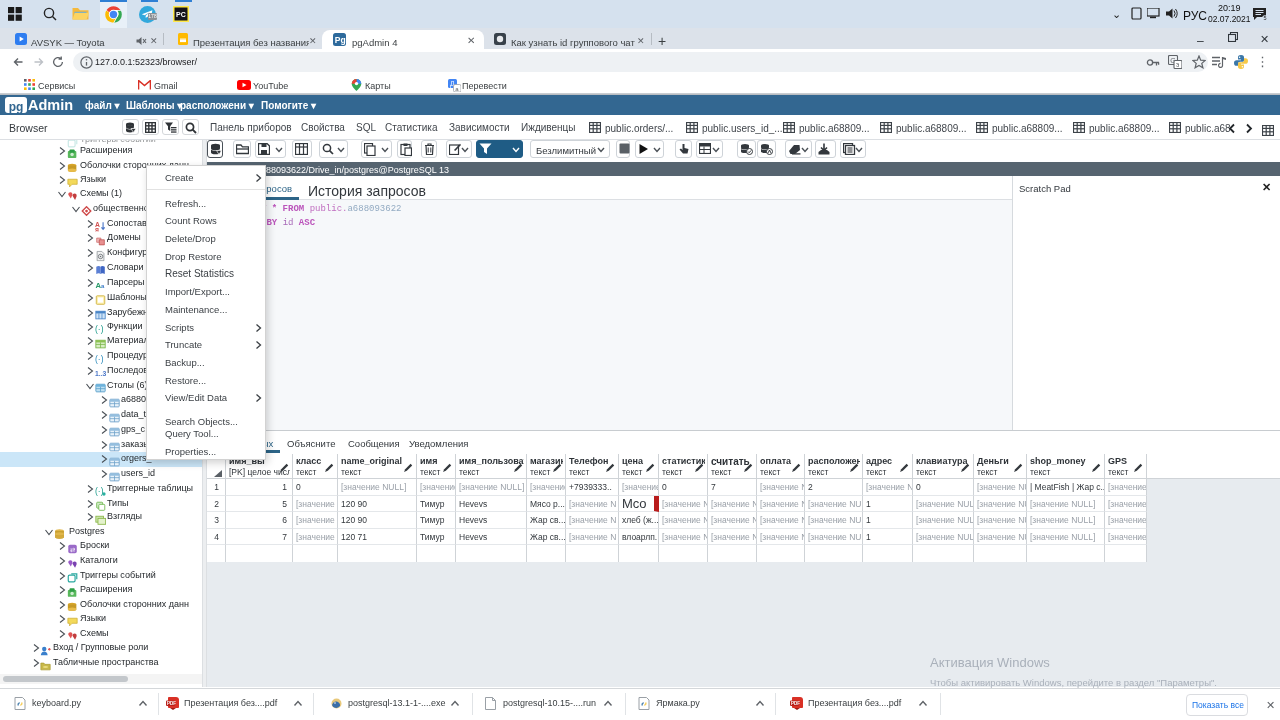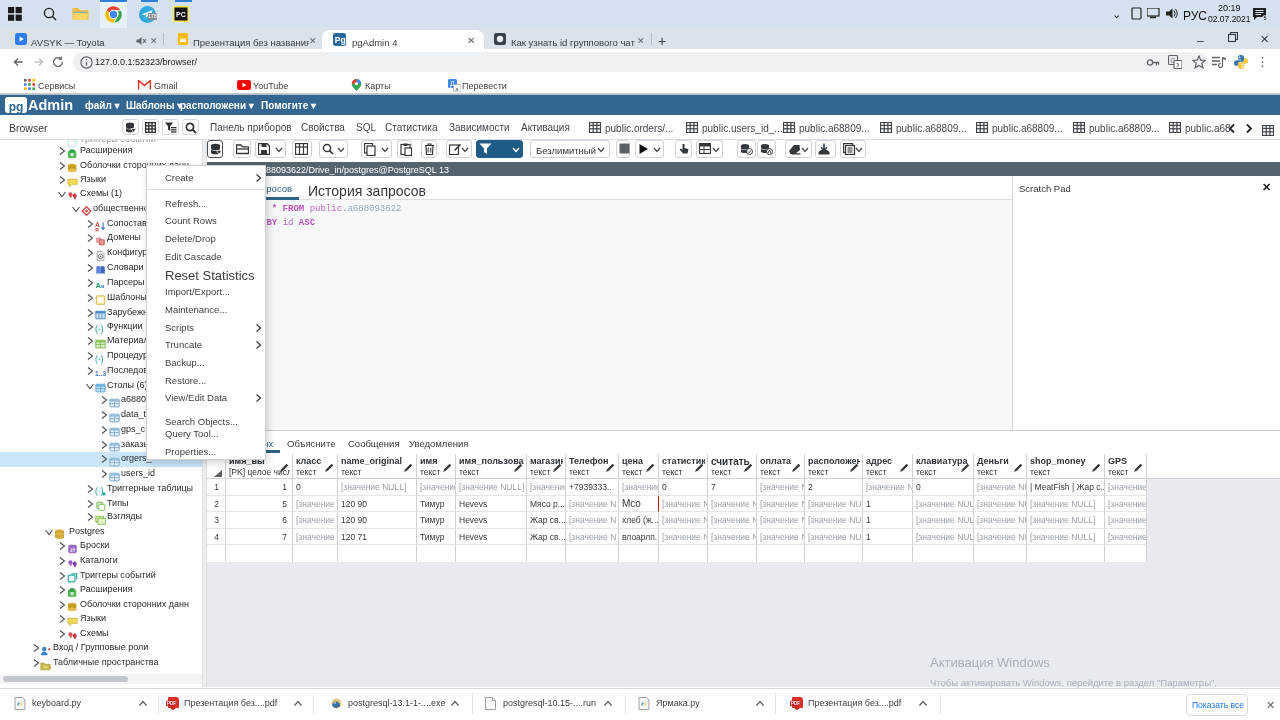--- a/index.html
+++ b/index.html
@@ -292,21 +292,21 @@
     <svg width="12" height="12">
       <circle cx="5" cy="5" r="3.6" fill="none" stroke="#2f3337" stroke-width="1.7"></circle>
       <line x1="7.7" y1="7.7" x2="11" y2="11" stroke="#2f3337" stroke-width="1.9"></line>
     </svg>
   </div>
 <div class="t" style="left:210px;top:122px;font-size:10px;color:#41464c">Панель приборов</div>
 <div class="t" style="left:301px;top:122px;font-size:10px;color:#41464c">Свойства</div>
 <div class="t" style="left:356px;top:122px;font-size:10px;color:#41464c">SQL</div>
 <div class="t" style="left:385px;top:122px;font-size:10px;color:#41464c">Статистика</div>
 <div class="t" style="left:449px;top:122px;font-size:10px;color:#41464c">Зависимости</div>
-<div class="t" style="left:521px;top:122px;font-size:10px;color:#41464c">Активация</div>
+<div class="t" style="left:521px;top:122px;font-size:10px;color:#41464c">Иждивенцы</div>
 <div class="t" style="left:589px;top:122px;font-size:10px;color:#41464c"><svg class="ic" width="12" height="11" style="margin-right:4px;vertical-align:-1px">
       <rect x="0.5" y="0.5" width="11" height="10" fill="none" stroke="#3d4349" stroke-width="1.2"></rect>
       <line x1="0.5" y1="3.4" x2="11.5" y2="3.4" stroke="#3d4349" stroke-width="1.2"></line>
       <line x1="0.5" y1="6.8" x2="11.5" y2="6.8" stroke="#3d4349" stroke-width="1.2"></line>
       <line x1="4.2" y1="0.5" x2="4.2" y2="10.5" stroke="#3d4349" stroke-width="1.2"></line>
       <line x1="7.9" y1="0.5" x2="7.9" y2="10.5" stroke="#3d4349" stroke-width="1.2"></line>
     </svg>public.orders/...</div>
 <div class="t" style="left:686px;top:122px;font-size:10px;color:#41464c"><svg class="ic" width="12" height="11" style="margin-right:4px;vertical-align:-1px">
       <rect x="0.5" y="0.5" width="11" height="10" fill="none" stroke="#3d4349" stroke-width="1.2"></rect>
       <line x1="0.5" y1="3.4" x2="11.5" y2="3.4" stroke="#3d4349" stroke-width="1.2"></line>
@@ -1116,21 +1116,21 @@
 <div class="t" style="left:1105px;top:479px;width:42px;height:16.5px;line-height:16.5px;overflow:hidden;font-size:8.5px;color:#9aa0a8;padding-left:3px;border-right:1px solid #cfd3d7;border-bottom:1px solid #e4e7ea">[значение</div>
 <div class="t" style="left:207px;top:498.5px;width:19px;text-align:center;font-size:8.5px;color:#33383d">2</div>
 <div style="left:207px;top:495.5px;width:19px;height:16.5px;border-right:1px solid #cfd3d7;border-bottom:1px solid #e4e7ea"></div>
 <div class="t" style="left:226px;top:495.5px;width:67px;height:16.5px;line-height:16.5px;overflow:hidden;font-size:8.5px;color:#33383d;padding-right:5px;text-align:right;border-right:1px solid #cfd3d7;border-bottom:1px solid #e4e7ea">5</div>
 <div class="t" style="left:293px;top:495.5px;width:45px;height:16.5px;line-height:16.5px;overflow:hidden;font-size:8.5px;color:#9aa0a8;padding-left:3px;border-right:1px solid #cfd3d7;border-bottom:1px solid #e4e7ea">[значение N</div>
 <div class="t" style="left:338px;top:495.5px;width:79px;height:16.5px;line-height:16.5px;overflow:hidden;font-size:8.5px;color:#33383d;padding-left:3px;border-right:1px solid #cfd3d7;border-bottom:1px solid #e4e7ea">120 90</div>
 <div class="t" style="left:417px;top:495.5px;width:39px;height:16.5px;line-height:16.5px;overflow:hidden;font-size:8.5px;color:#33383d;padding-left:3px;border-right:1px solid #cfd3d7;border-bottom:1px solid #e4e7ea">Тимур</div>
 <div class="t" style="left:456px;top:495.5px;width:71px;height:16.5px;line-height:16.5px;overflow:hidden;font-size:8.5px;color:#33383d;padding-left:3px;border-right:1px solid #cfd3d7;border-bottom:1px solid #e4e7ea">Hevevs</div>
 <div class="t" style="left:527px;top:495.5px;width:39px;height:16.5px;line-height:16.5px;overflow:hidden;font-size:8.5px;color:#33383d;padding-left:3px;border-right:1px solid #cfd3d7;border-bottom:1px solid #e4e7ea">Мясо р...</div>
 <div class="t" style="left:566px;top:495.5px;width:53px;height:16.5px;line-height:16.5px;overflow:hidden;font-size:8.5px;color:#9aa0a8;padding-left:3px;border-right:1px solid #cfd3d7;border-bottom:1px solid #e4e7ea">[значение N</div>
-<div class="t" style="left:619px;top:495.5px;width:40px;height:16.5px;line-height:16.5px;overflow:hidden;font-size:10px;color:#33383d;padding-left:3px;border-right:1px solid #b91c1c;border-bottom:1px solid #e4e7ea">Mco</div>
+<div class="t" style="left:619px;top:495.5px;width:40px;height:16.5px;line-height:16.5px;overflow:hidden;font-size:13px;color:#33383d;padding-left:3px;border-right:5px solid #b91c1c;border-bottom:1px solid #e4e7ea">Mco</div>
 <div class="t" style="left:659px;top:495.5px;width:49px;height:16.5px;line-height:16.5px;overflow:hidden;font-size:8.5px;color:#9aa0a8;padding-left:3px;border-right:1px solid #cfd3d7;border-bottom:1px solid #e4e7ea">[значение N</div>
 <div class="t" style="left:708px;top:495.5px;width:49px;height:16.5px;line-height:16.5px;overflow:hidden;font-size:8.5px;color:#9aa0a8;padding-left:3px;border-right:1px solid #cfd3d7;border-bottom:1px solid #e4e7ea">[значение N</div>
 <div class="t" style="left:757px;top:495.5px;width:48px;height:16.5px;line-height:16.5px;overflow:hidden;font-size:8.5px;color:#9aa0a8;padding-left:3px;border-right:1px solid #cfd3d7;border-bottom:1px solid #e4e7ea">[значение N</div>
 <div class="t" style="left:805px;top:495.5px;width:58px;height:16.5px;line-height:16.5px;overflow:hidden;font-size:8.5px;color:#9aa0a8;padding-left:3px;border-right:1px solid #cfd3d7;border-bottom:1px solid #e4e7ea">[значение NUL</div>
 <div class="t" style="left:863px;top:495.5px;width:50px;height:16.5px;line-height:16.5px;overflow:hidden;font-size:8.5px;color:#33383d;padding-left:3px;border-right:1px solid #cfd3d7;border-bottom:1px solid #e4e7ea">1</div>
 <div class="t" style="left:913px;top:495.5px;width:61px;height:16.5px;line-height:16.5px;overflow:hidden;font-size:8.5px;color:#9aa0a8;padding-left:3px;border-right:1px solid #cfd3d7;border-bottom:1px solid #e4e7ea">[значение NULL</div>
 <div class="t" style="left:974px;top:495.5px;width:53px;height:16.5px;line-height:16.5px;overflow:hidden;font-size:8.5px;color:#9aa0a8;padding-left:3px;border-right:1px solid #cfd3d7;border-bottom:1px solid #e4e7ea">[значение NU</div>
 <div class="t" style="left:1027px;top:495.5px;width:78px;height:16.5px;line-height:16.5px;overflow:hidden;font-size:8.5px;color:#9aa0a8;padding-left:3px;border-right:1px solid #cfd3d7;border-bottom:1px solid #e4e7ea">[значение NULL]</div>
 <div class="t" style="left:1105px;top:495.5px;width:42px;height:16.5px;line-height:16.5px;overflow:hidden;font-size:8.5px;color:#9aa0a8;padding-left:3px;border-right:1px solid #cfd3d7;border-bottom:1px solid #e4e7ea">[значение</div>
 <div class="t" style="left:207px;top:515.0px;width:19px;text-align:center;font-size:8.5px;color:#33383d">3</div>
@@ -1195,22 +1195,22 @@
 <div class="t" style="left:165px;top:171.5px;font-size:9.5px;color:#3a3f44;z-index:51">Create</div>
 <div style="left:255px;top:172.5px;z-index:51">
     <svg width="7" height="10">
       <path d="M1.5 1.5 L5.5 5 L1.5 8.5" stroke="#3a3f44" stroke-width="1.3" fill="none"></path>
     </svg>
   </div>
 <div style="left:147px;top:189px;width:118px;height:1px;background:#e2e2e2;z-index:51"></div>
 <div class="t" style="left:165px;top:197.5px;font-size:9.5px;color:#3a3f44;z-index:51">Refresh...</div>
 <div class="t" style="left:165px;top:215.22px;font-size:9.5px;color:#3a3f44;z-index:51">Count Rows</div>
 <div class="t" style="left:165px;top:232.94px;font-size:9.5px;color:#3a3f44;z-index:51">Delete/Drop</div>
-<div class="t" style="left:165px;top:250.66px;font-size:9.5px;color:#3a3f44;z-index:51">Edit Cascade</div>
-<div class="t" style="left:165px;top:268.38px;font-size:13px;color:#3a3f44;z-index:51">Reset Statistics</div>
+<div class="t" style="left:165px;top:250.66px;font-size:9.5px;color:#3a3f44;z-index:51">Drop Restore</div>
+<div class="t" style="left:165px;top:268.38px;font-size:10px;color:#3a3f44;z-index:51">Reset Statistics</div>
 <div class="t" style="left:165px;top:286.1px;font-size:9.5px;color:#3a3f44;z-index:51">Import/Export...</div>
 <div class="t" style="left:165px;top:303.82000000000005px;font-size:9.5px;color:#3a3f44;z-index:51">Maintenance...</div>
 <div class="t" style="left:165px;top:321.5400000000001px;font-size:9.5px;color:#3a3f44;z-index:51">Scripts</div>
 <div style="left:255px;top:322.5400000000001px;z-index:51">
     <svg width="7" height="10">
       <path d="M1.5 1.5 L5.5 5 L1.5 8.5" stroke="#3a3f44" stroke-width="1.3" fill="none"></path>
     </svg>
   </div>
 <div class="t" style="left:165px;top:339.2600000000001px;font-size:9.5px;color:#3a3f44;z-index:51">Truncate</div>
 <div style="left:255px;top:340.2600000000001px;z-index:51">

